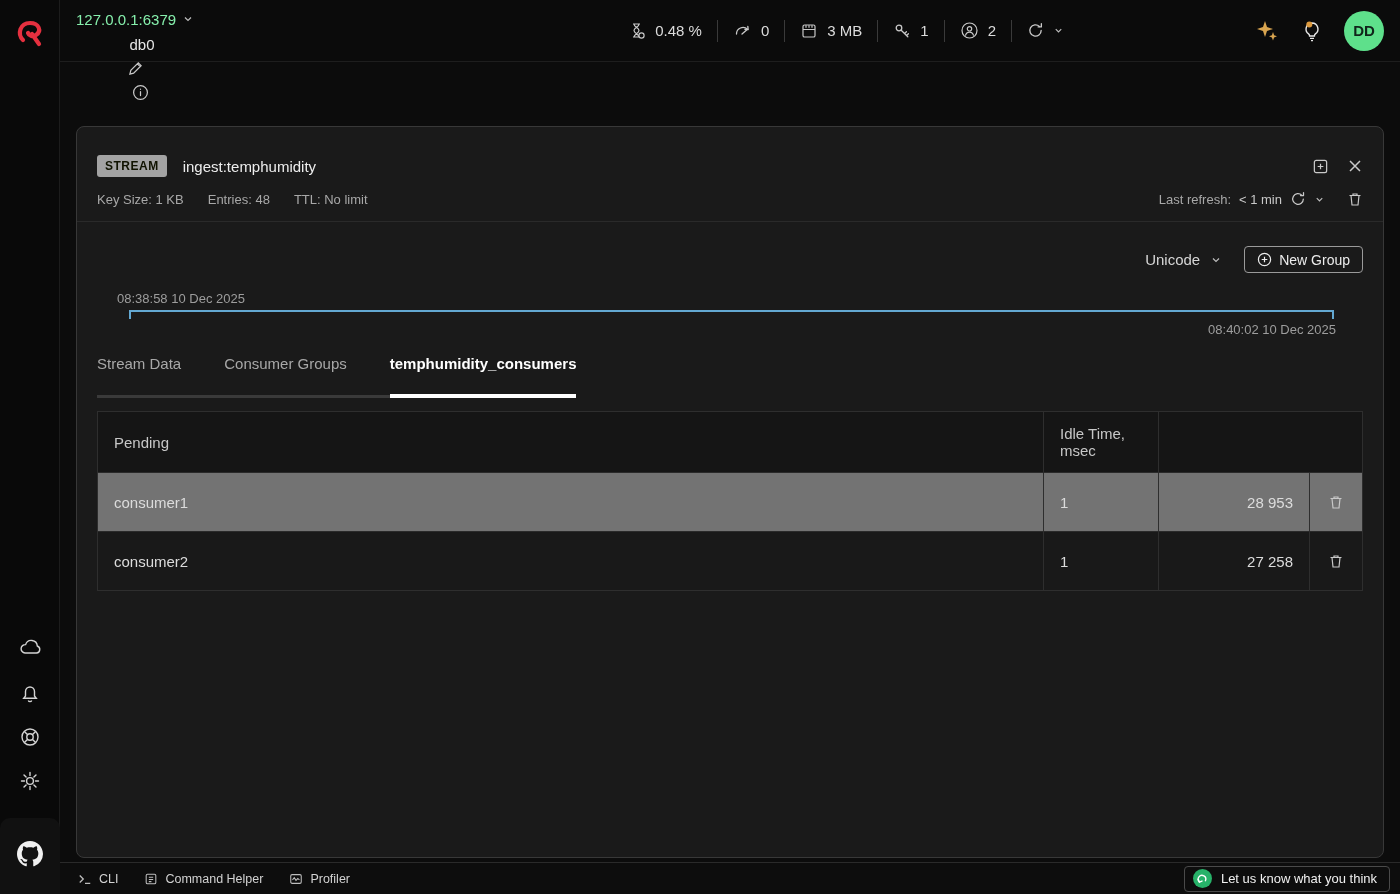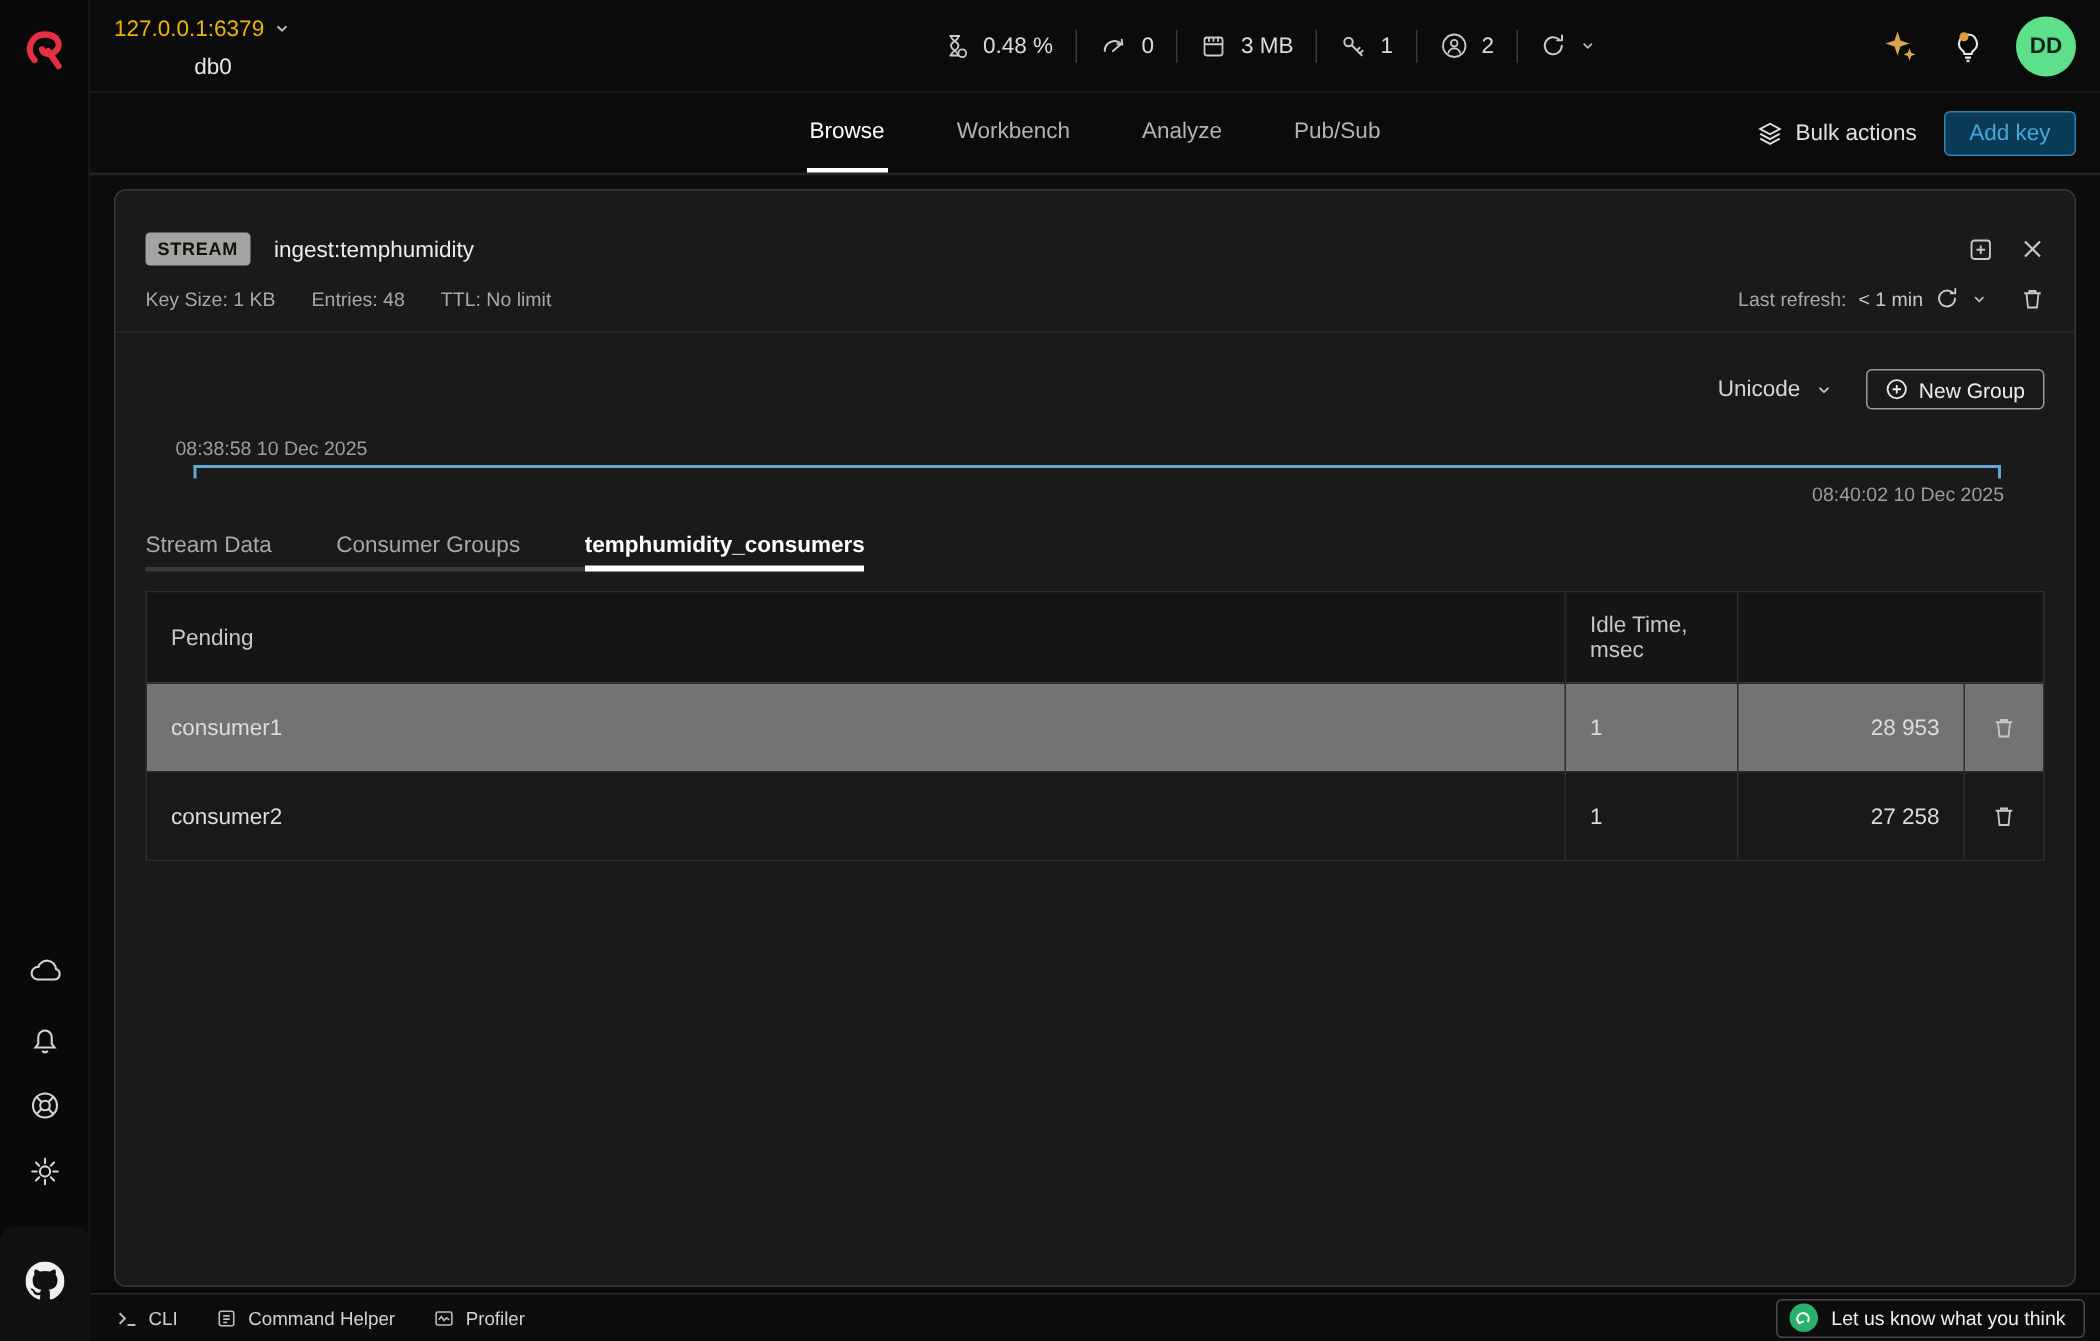--- a/index.html
+++ b/index.html
@@ -16,21 +16,21 @@
   .side-icons svg { display:block; }
   .gh-section { width:60px; height:76px; background:#111; border-radius:10px 10px 0 0;
     display:flex; align-items:center; justify-content:center; }
 
   
   .topbar { position:absolute; left:60px; top:0; right:0; height:62px; background:#0b0b0b;
     border-bottom:1px solid #1e1e1e; display:flex; align-items:center; padding:0 16px; }
   .crumbs { display:flex; align-items:center; gap:8px; font-size:15px;flex-direction:column; }
   .link-blue { color:#6db3d9; text-decoration:underline; cursor:pointer; }
   .crumb-sep { color:#8a8a8a; }
-  .host { display:flex; align-items:center; gap:6px; color:#eab308; }
+  .host { display:flex; align-items:center; gap:6px; color:#86efac; }
   .dbname { margin-left:14px; color:#e6e6e6; }
   .icon-btn { color:#c9c9c9; display:flex; align-items:center; cursor:pointer; }
   .stats { display:flex; align-items:center; margin-left:auto; margin-right:190px; font-size:15px; color:#dcdcdc; }
   .stat { display:flex; align-items:center; gap:9px; white-space:nowrap; }
   .stat svg { color:#c9c9c9; }
   .stat-divider { width:1px; height:22px; background:#3a3a3a; margin:0 15px; }
   .top-right { display:flex; align-items:center; gap:20px; }
   .avatar { width:40px; height:40px; border-radius:50%; background:#5ee08b; color:#10241a;
     font-weight:bold; font-size:15px; display:flex; align-items:center; justify-content:center; }
 
@@ -66,21 +66,21 @@
   .new-group { height:27px; padding:0 12px; display:flex; align-items:center; gap:7px;
     border:1px solid #9a9a9a; border-radius:4px; background:transparent; color:#ececec; font-size:14px; cursor:pointer; }
 
   .timeline { margin-top:18px; }
   .tl-start { margin-left:20px; font-size:13px; color:#9d9d9d; }
   .tl-bar { margin:4px 29px 0 32px; height:9px;
     border-top:2px solid #63a8d2; border-left:2px solid #63a8d2; border-right:2px solid #63a8d2; }
   .tl-end { margin-top:3px; margin-right:27px; text-align:right; font-size:13px; color:#9d9d9d; }
 
   .stream-tabs { margin-top:18px; display:inline-flex; gap:43px; border-bottom:3px solid #3a3a3a; }
-  .stream-tab { padding-bottom:5px; font-size:15px; color:#a8a8a8; cursor:pointer; }
+  .stream-tab { padding-bottom:22px; font-size:15px; color:#a8a8a8; cursor:pointer; }
   .stream-tab.active { color:#fff; font-weight:bold; border-bottom:4px solid #fff; margin-bottom:-3px; }
 
   .ctable { margin-top:13px; border:1px solid #2e2e2e; font-size:15px; }
   .trow { display:grid; grid-template-columns:1fr 115px 151px 53px; }
   .trow.head { height:60px; background:#151515; color:#c7c7c7; }
   .trow.r0 { height:59px; background:#737373; color:#dcdcdc; }
   .trow.r1 { height:59px; background:#191919; color:#dcdcdc; }
   .trow + .trow { border-top:1px solid #2a2a2a; }
   .tcell { display:flex; align-items:center; padding:0 16px; }
   .tcell + .tcell { border-left:1px solid #2e2e2e; }
@@ -233,38 +233,20 @@
         <svg width="24" height="24" viewBox="0 0 24 24" fill="none" stroke="#e8e8e8" stroke-width="1.4">
             <path d="M12 4a6 6 0 0 0-3.4 10.9c.8.6 1 1.3 1 2.1h4.8c0-.8.2-1.5 1-2.1A6 6 0 0 0 12 4z"></path>
             <path d="M10 19.4h4M11 21.6h2"></path>
             <circle cx="9.3" cy="5.5" r="3" fill="#dd9a3e" stroke="none"></circle>
           </svg>
       </span>
       <span class="avatar">DD</span>
     </div>
   </header>
 
-  <nav class="navbar">
-    <div class="nav-tabs">
-      <span class="nav-tab active">Browse</span>
-      <span class="nav-tab">Workbench</span>
-      <span class="nav-tab">Analyze</span>
-      <span class="nav-tab">Pub/Sub</span>
-    </div>
-    <div class="nav-actions">
-      <span class="bulk">
-        <svg width="18" height="18" viewBox="0 0 18 18" fill="none" stroke="currentColor" stroke-width="1.3">
-            <path d="M9 2.5L15.5 6 9 9.5 2.5 6 9 2.5z"></path>
-            <path d="M2.5 9.2L9 12.7l6.5-3.5M2.5 12.4L9 15.9l6.5-3.5"></path>
-          </svg>
-        <span>Bulk actions</span>
-      </span>
-      <button class="add-key">Add key</button>
-    </div>
-  </nav>
 
   <main class="main">
     <section class="card">
 
       <div class="kh-row1">
         <span class="type-badge">STREAM</span>
         <span class="key-name">ingest:temphumidity</span>
         <span class="kh-icons">
           <span class="icon-btn">
               <svg width="17" height="17" viewBox="0 0 18 18" fill="none" stroke="currentColor" stroke-width="1.3">

